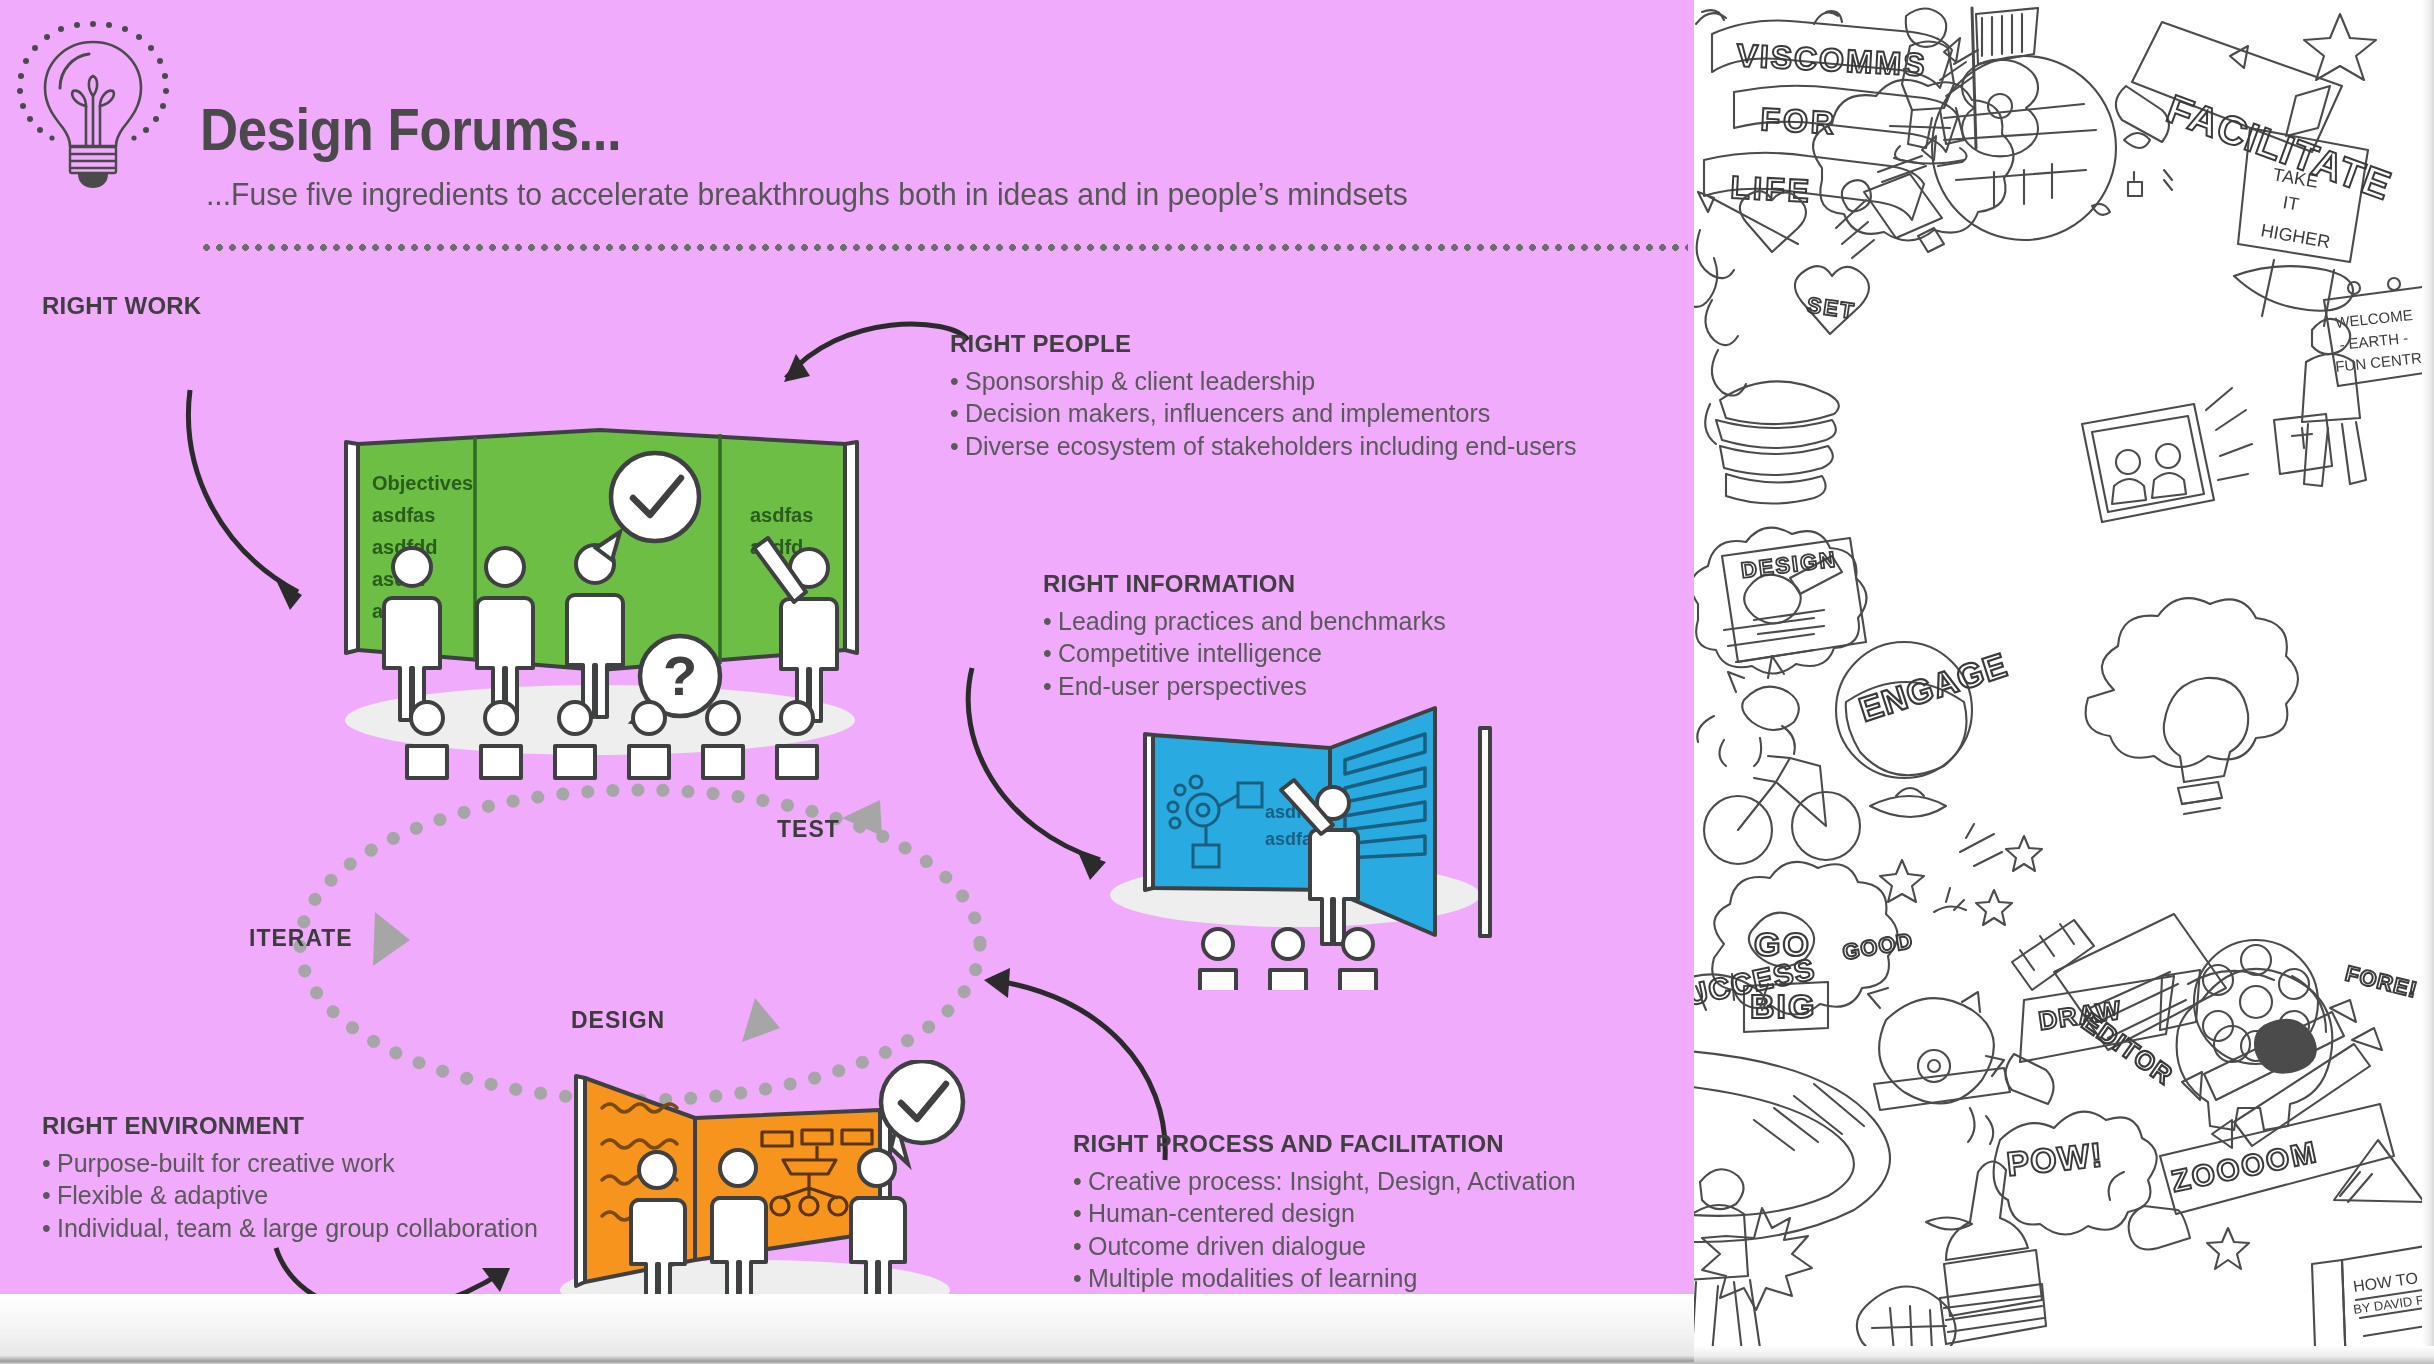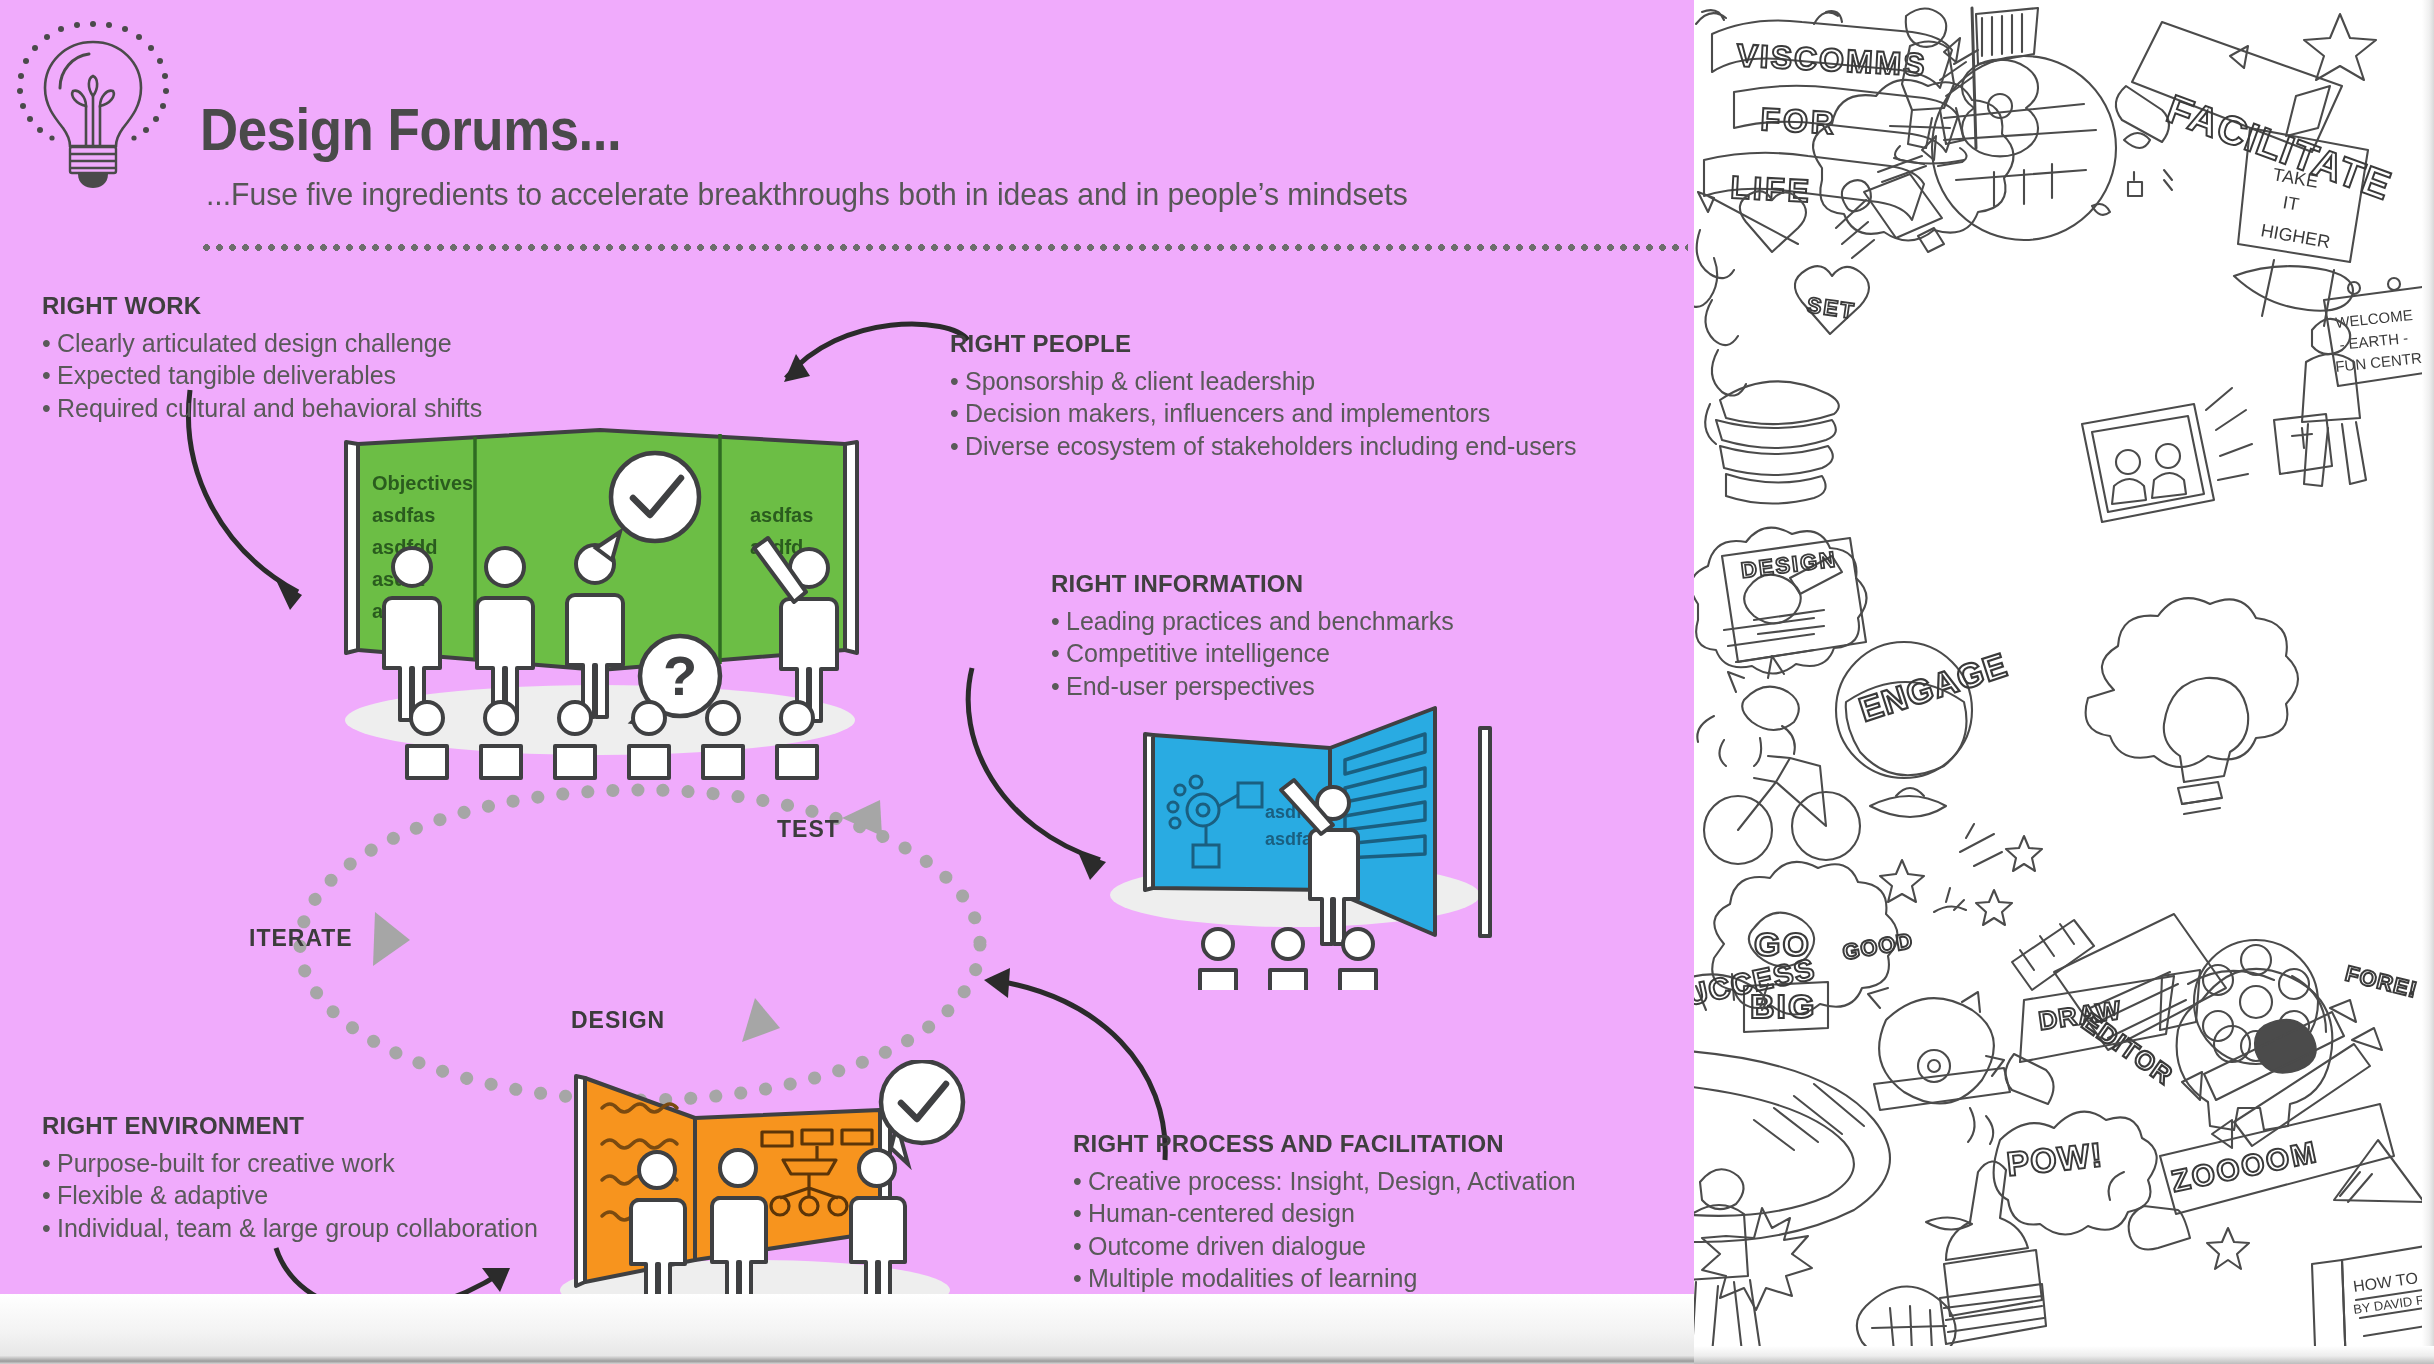--- a/index.html
+++ b/index.html
@@ -103,21 +103,21 @@
   }
   .tb-list li::before {
     content: "\2022";
     display: inline-block;
     width: 15px;
     color: #595959;
   }
 
   #tb-right-work       { left: 42px;   top: 292px; }
   #tb-right-people     { left: 950px;  top: 330px; }
-  #tb-right-info       { left: 1043px; top: 570px; margin-left: 8px; }
+  #tb-right-info       { left: 1043px; top: 570px; }
   #tb-right-env        { left: 42px;   top: 1092px; margin-top: 20px; }
   #tb-right-process    { left: 1073px; top: 1130px; }
 
   
   .cycle-label {
     position: absolute;
     font-weight: bold;
     font-size: 23px;
     letter-spacing: 1px;
     color: #3c3c3c;
@@ -445,25 +445,20 @@
 
     <div class="connector" id="conn-env">
       <svg viewBox="0 0 300 120" width="300" height="120">
         <path d="M6 8 C 28 76, 130 100, 236 30" fill="none" stroke="#2b2b2b" stroke-width="5"></path>
         <polygon points="240,28 212,28 230,52" fill="#2b2b2b"></polygon>
       </svg>
     </div>
 
     <div class="textblock" id="tb-right-work">
       <div class="tb-title">RIGHT WORK</div>
-      <ul class="tb-list">
-        <li>Clearly articulated design challenge</li>
-        <li>Expected tangible deliverables</li>
-        <li>Required cultural and behavioral shifts</li>
-      </ul>
     </div>
 
     <div class="textblock" id="tb-right-people">
       <div class="tb-title">RIGHT PEOPLE</div>
       <ul class="tb-list">
         <li>Sponsorship &amp; client leadership</li>
         <li>Decision makers, influencers and implementors</li>
         <li>Diverse ecosystem of stakeholders including end-users</li>
       </ul>
     </div>

